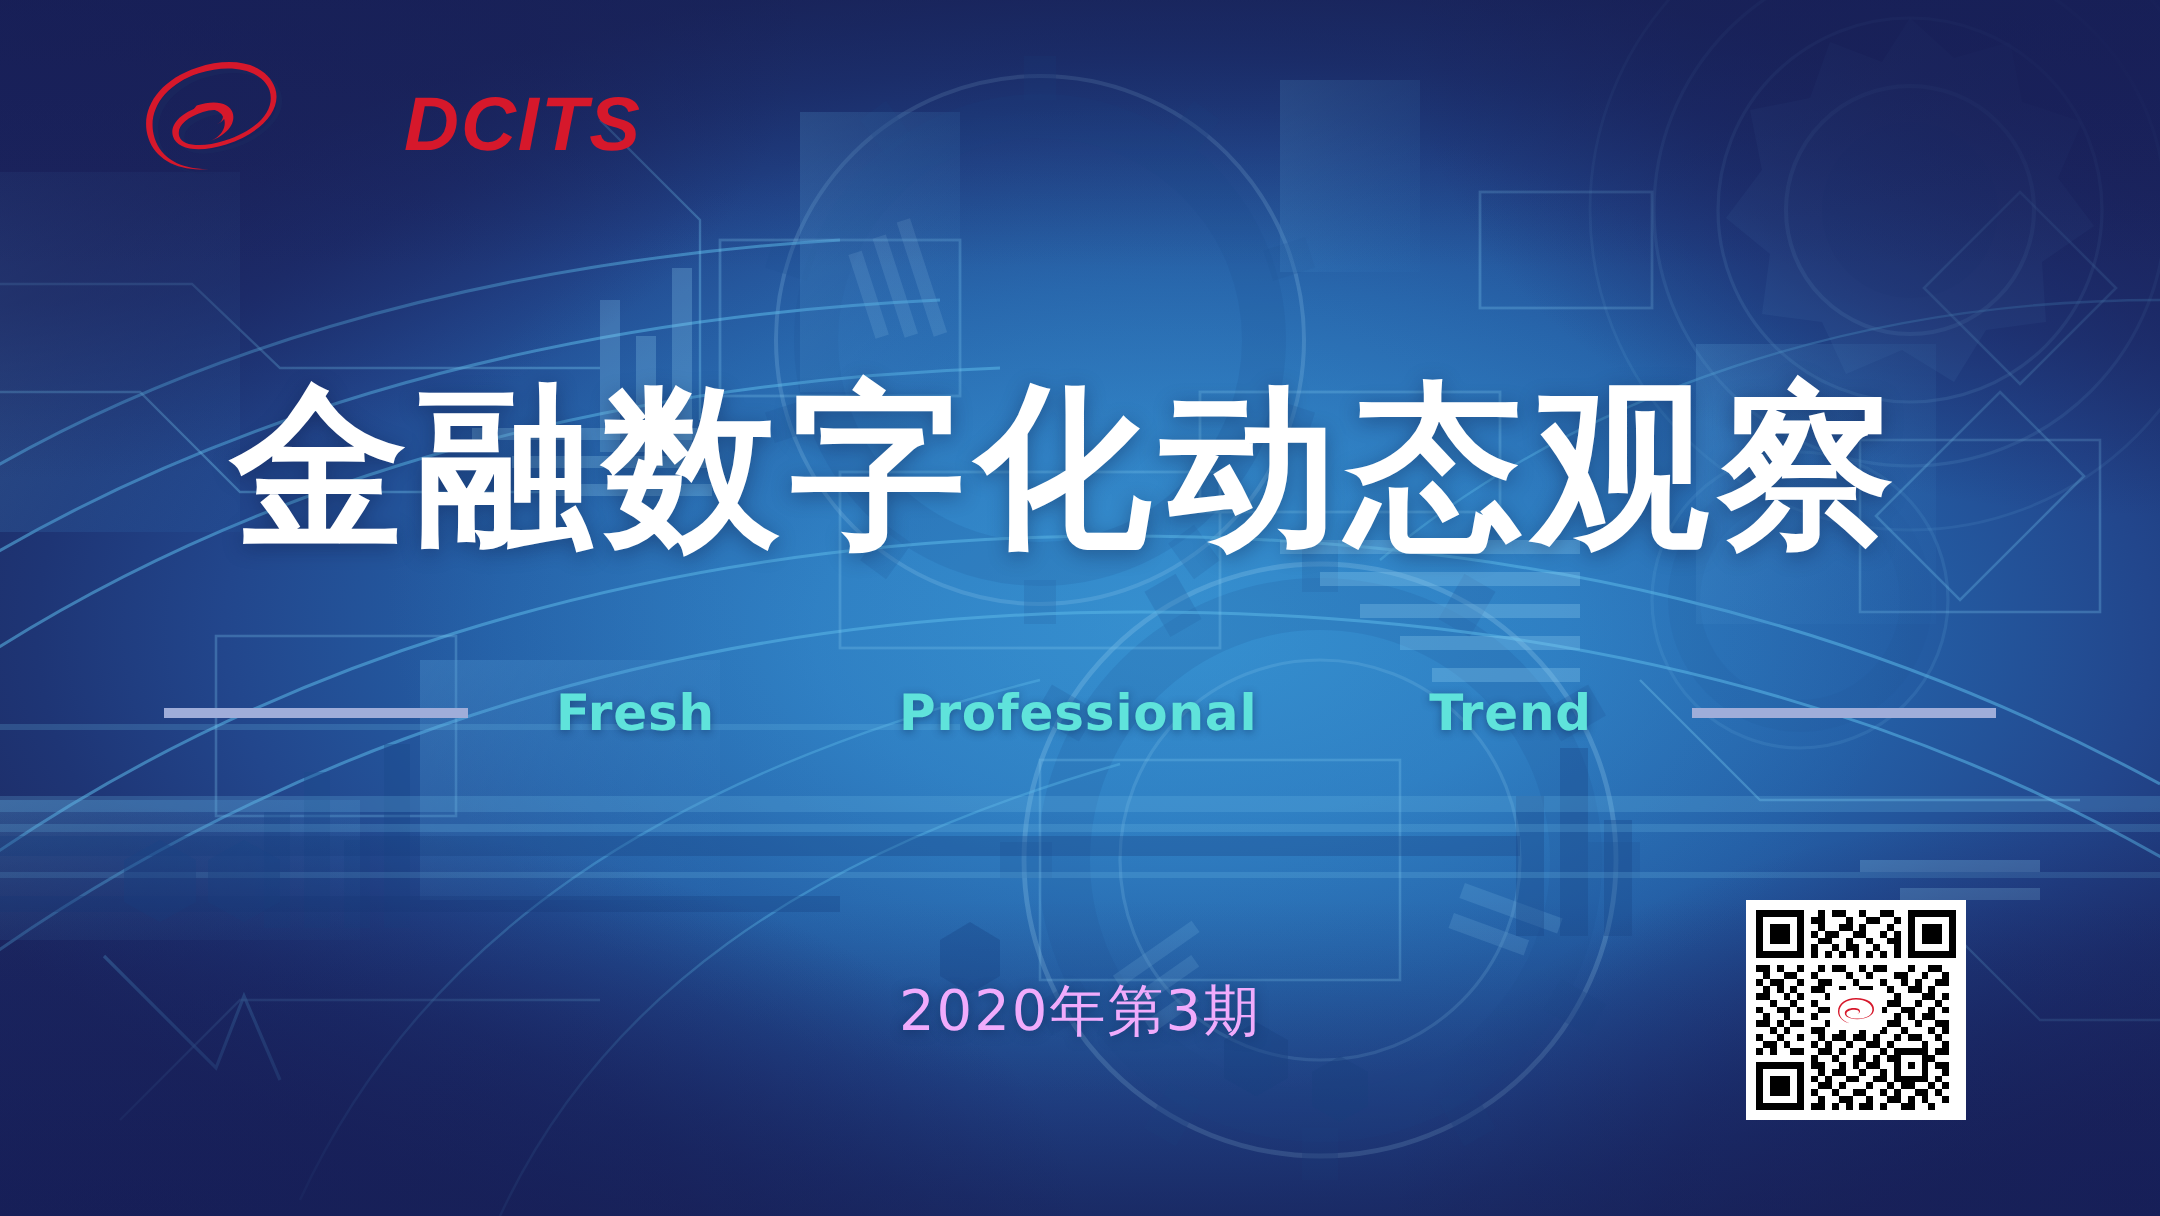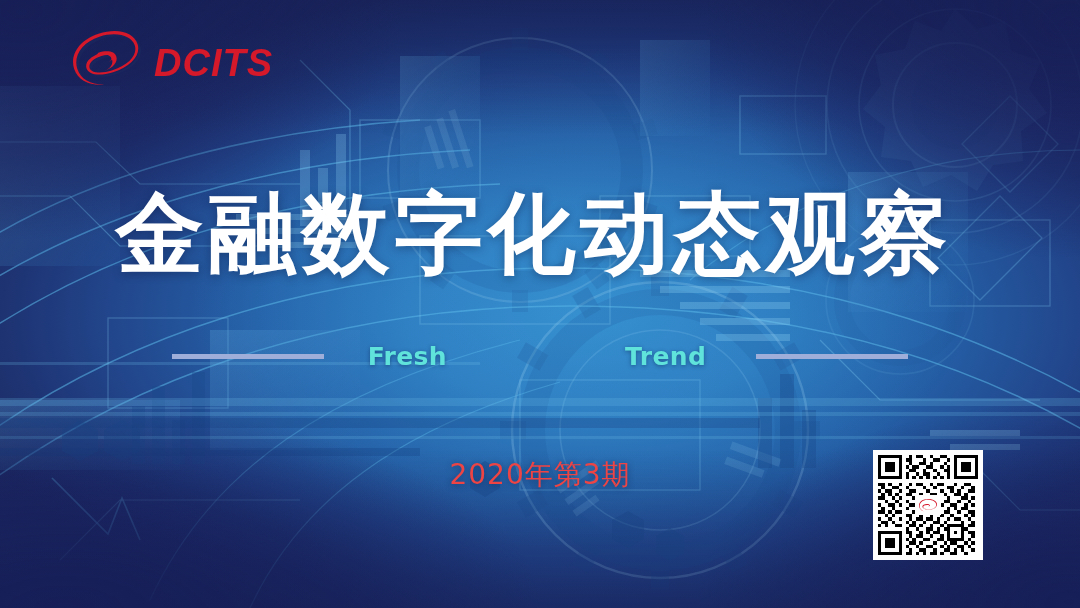--- a/index.html
+++ b/index.html
@@ -52,21 +52,21 @@
   
   .logo-block {
     position: absolute;
     left: 72px;
     top: 28px;
     display: flex;
     align-items: center;
     gap: 8px;
   }
   .logo-mark { width: 74px; height: 70px; flex: 0 0 auto; }
-  .logo-text { display: flex; flex-direction: column; line-height: 1; }
+  .logo-text { display: flex; flex-direction: column; line-height: 1; margin-left: 48px; }
   .logo-en {
     font-size: 38px;
     font-weight: bold;
     font-style: italic;
     letter-spacing: 1px;
     color: #d6182b;
     font-family: "Liberation Sans", sans-serif;
   }
   .logo-cn {
     margin-top: 3px;
@@ -120,25 +120,25 @@
     text-shadow: 0 1px 4px rgba(8,30,70,.45);
     font-family: "DejaVu Sans", "Liberation Sans", sans-serif;
   }
   .kw-gap-a { width: 92px; flex: 0 0 auto; }
   .kw-gap-b { width: 86px; flex: 0 0 auto; }
 
   
   .issue {
     position: absolute;
     left: 0; right: 0;
-    top: 456px;
+    top: 487px;
     text-align: center;
     font-size: 28px;
     font-weight: normal;
-    color: #ef4444;
+    color: #f0abfc;
     letter-spacing: 1px;
     text-shadow: 0 1px 6px rgba(8,30,70,.5);
     font-family: "DejaVu Sans", "Liberation Sans", sans-serif;
   }
 
   
   .qr-wrap {
     position: absolute;
     left: 873px;
     top: 450px;
@@ -372,20 +372,21 @@
       <div class="logo-en">DCITS</div>
     </div>
   </div>
 
   <div class="headline">金融数字化动态观察</div>
 
   <div class="keywords">
     <div class="kw-rule left"></div>
     <div class="kw">Fresh</div>
     <div class="kw-gap-a"></div>
+    <div class="kw">Professional</div>
     <div class="kw-gap-b"></div>
     <div class="kw">Trend</div>
     <div class="kw-rule right"></div>
   </div>
 
   <div class="issue">2020年第3期</div>
 
   <div class="qr-wrap">
     <div class="qr-canvas">
       <svg viewBox="0 0 29 29" shape-rendering="crispEdges">

